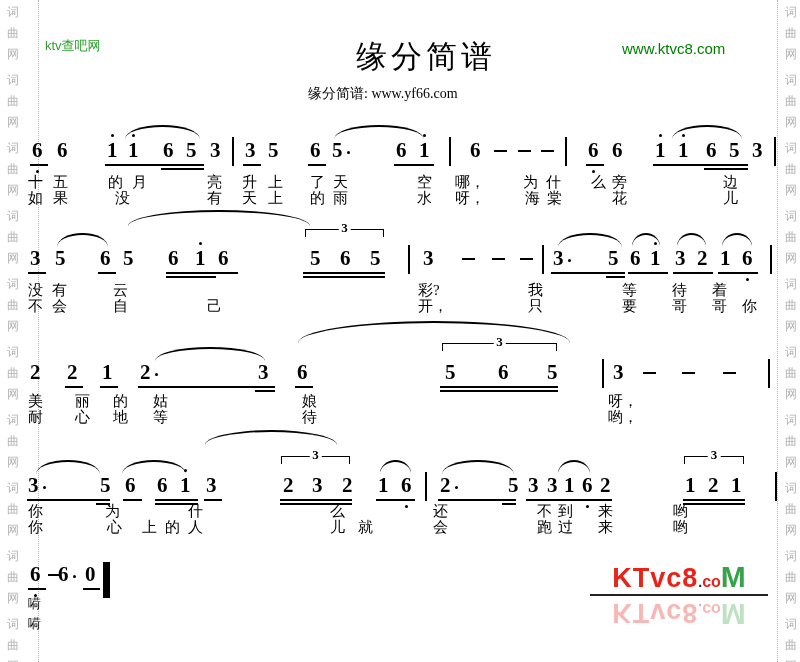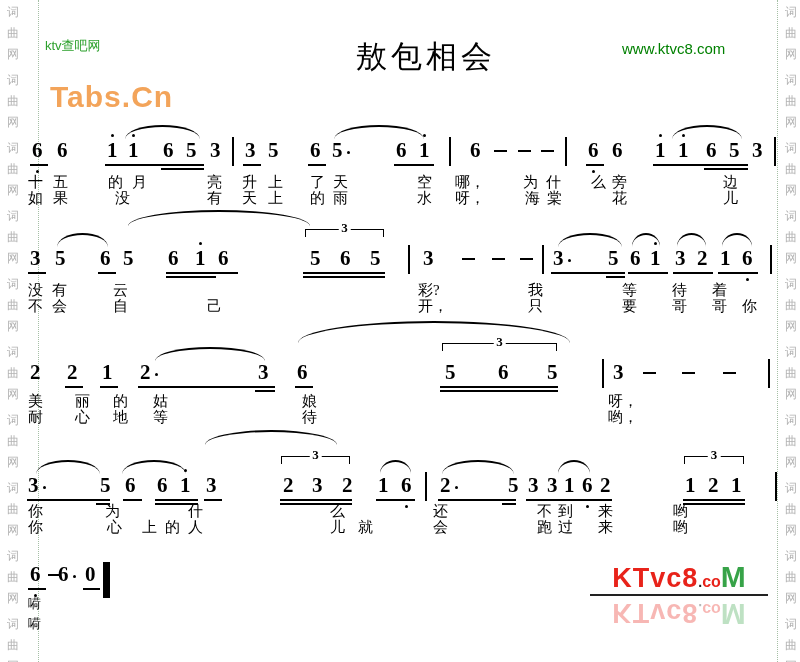--- a/index.html
+++ b/index.html
@@ -111,22 +111,22 @@
       <span style="top: 522px;">网</span>
       <span style="top: 548px;">词</span>
       <span style="top: 569px;">曲</span>
       <span style="top: 590px;">网</span>
       <span style="top: 616px;">词</span>
       <span style="top: 637px;">曲</span>
       <span style="top: 658px;">网</span>
     </div>
 
   <div class="site-green">ktv查吧网</div>
-  <div class="brand">Tabs.Cn</div>
-  <div class="title">敖包相会</div>
+  <div class="title">缘分简谱</div>
+  <div class="caption">缘分简谱: www.yf66.com</div>
   <div class="site-right">www.ktvc8.com</div>
 
   <div id="score">
       <div class="note" style="left: 32px; top: 140px;">6</div>
       <div class="odot" style="left: 36px; top: 170px;"></div>
       <div class="note" style="left: 57px; top: 140px;">6</div>
       <div class="note" style="left: 107px; top: 140px;">1</div>
       <div class="odot" style="left: 111px; top: 134px;"></div>
       <div class="note" style="left: 128px; top: 140px;">1</div>
       <div class="odot" style="left: 132px; top: 134px;"></div>

